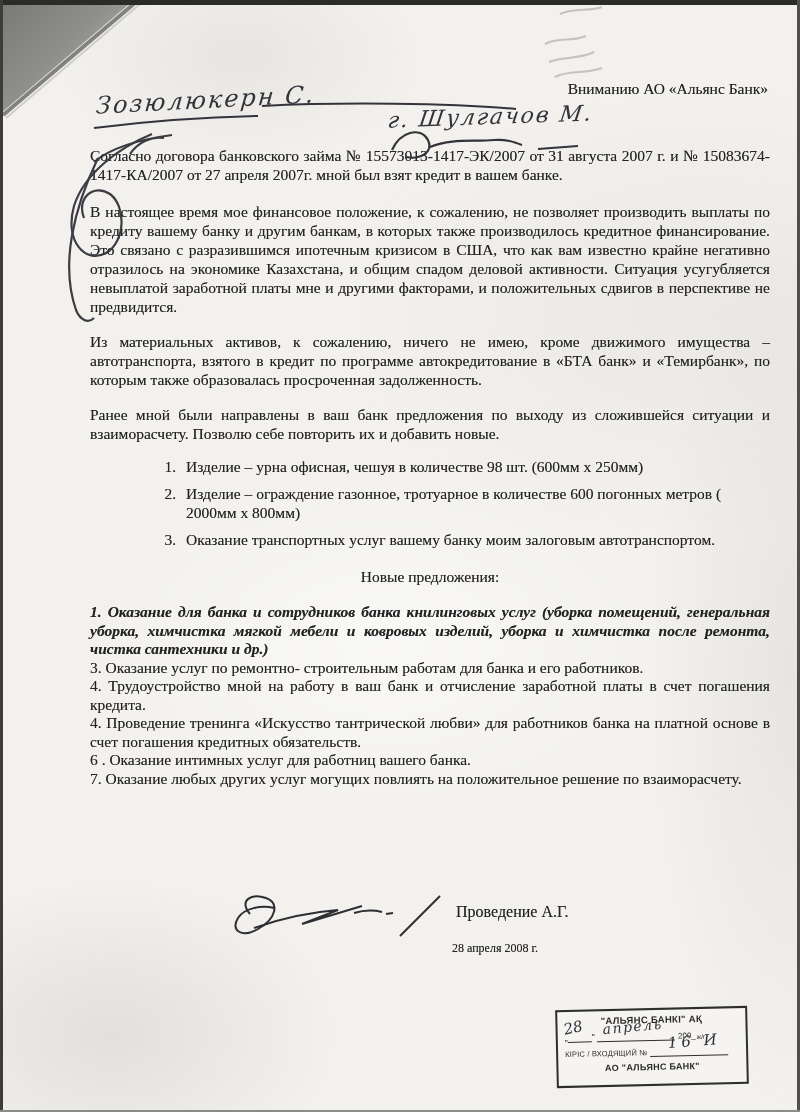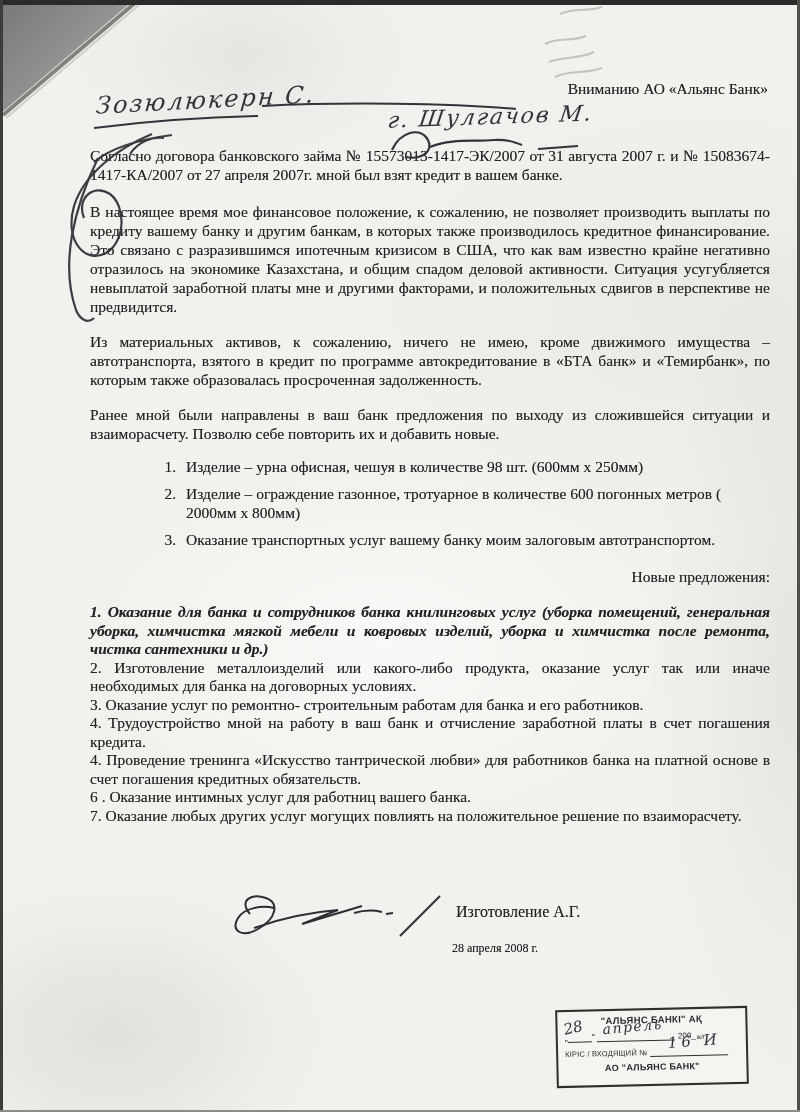--- a/index.html
+++ b/index.html
@@ -33,21 +33,21 @@
     top:146px;left:90px;width:680px;font-size:15.5px;line-height:19px;
     text-align:justify;text-shadow:0 0 .5px rgba(40,40,40,.5);
   }
   .content p{margin:0;}
   .p1{margin-bottom:18px !important;}
   .p2{margin-bottom:16px !important;}
   .p3{margin-bottom:16px !important;}
   .p4{margin-bottom:14px !important;}
   ol.old-offers{margin:0;padding:0 0 0 82px;}
   ol.old-offers li{margin:8px;padding-left:6px;text-align:left;}
-  .offers-heading{margin-top:18px !important;margin-bottom:17px !important;text-align:right;}
+  .offers-heading{margin-top:18px !important;margin-bottom:17px !important;text-align:center;}
   .offer{line-height:18.5px;}
   .offer.em{font-weight:bold;font-style:italic;}
   .sig-name{top:903px;left:456px;font-size:16px;text-shadow:0 0 .5px rgba(40,40,40,.5);}
   .sig-date{top:941px;left:452px;font-size:12px;text-shadow:0 0 .5px rgba(40,40,40,.5);}
   
   .hw{
     position:absolute;z-index:5;color:#34333b;
     font-family:"DejaVu Serif",serif;font-style:italic;white-space:nowrap;
   }
   .hw-note1{top:86px;left:96px;font-size:24px;letter-spacing:2px;transform:rotate(-3deg) skewX(-8deg);}
@@ -94,29 +94,28 @@
     <p class="p2">В настоящее время мое финансовое положение, к сожалению, не позволяет производить выплаты по кредиту вашему банку и другим банкам, в которых также производилось кредитное финансирование. Это связано с разразившимся ипотечным кризисом в США, что как вам известно крайне негативно отразилось на экономике Казахстана, и общим спадом деловой активности. Ситуация усугубляется невыплатой заработной платы мне и другими факторами, и положительных сдвигов в перспективе не предвидится.</p>
     <p class="p3">Из материальных активов, к сожалению, ничего не имею, кроме движимого имущества – автотранспорта, взятого в кредит по программе автокредитование в «БТА банк» и «Темирбанк», по которым также образовалась просроченная задолженность.</p>
     <p class="p4">Ранее мной были направлены в ваш банк предложения по выходу из сложившейся ситуации и взаиморасчету. Позволю себе повторить их и добавить новые.</p>
     <ol class="old-offers">
       <li>Изделие – урна офисная, чешуя в количестве 98 шт. (600мм х 250мм)</li>
       <li>Изделие – ограждение газонное, тротуарное в количестве 600 погонных метров ( 2000мм х 800мм)</li>
       <li>Оказание транспортных услуг вашему банку моим залоговым автотранспортом.</li>
     </ol>
     <p class="offers-heading">Новые предложения:</p>
     <p class="offer em">1. Оказание для  банка и сотрудников банка   книлинговых услуг (уборка помещений, генеральная уборка, химчистка мягкой мебели и ковровых изделий, уборка и химчистка после ремонта, чистка сантехники и др.)</p>
-    <p class="offer">2.  Изготовление металлоизделий или какого-либо продукта, оказание услуг так или иначе необходимых для банка на договорных условиях.</p>
     <p class="offer">3.  Оказание услуг по ремонтно- строительным работам для банка и его работников.</p>
     <p class="offer">4.  Трудоустройство мной на работу в ваш банк и отчисление заработной платы в счет погашения кредита.</p>
     <p class="offer">4.  Проведение тренинга «Искусство тантрической любви» для работников банка на платной основе в счет погашения кредитных обязательств.</p>
     <p class="offer">6 . Оказание интимных услуг для работниц вашего банка.</p>
     <p class="offer">7.  Оказание любых других услуг могущих повлиять на положительное решение по взаиморасчету.</p>
   </div>
 
-  <div class="doc-text sig-name">Изготовление А.Г.</div>
+  <div class="doc-text sig-name">Проведение А.Г.</div>
   <div class="doc-text sig-date">28 апреля 2008 г.</div>
 
   <div class="stamp">
     <div class="stamp-line1">"АЛЬЯНС БАНКІ" АҚ</div>
     <div class="stamp-row">
       <span class="stamp-q">„</span>
       <span class="blank blank-day">
         <span class="hw-stamp hw-day">28</span>
       </span>
       <span class="stamp-q">"</span>

